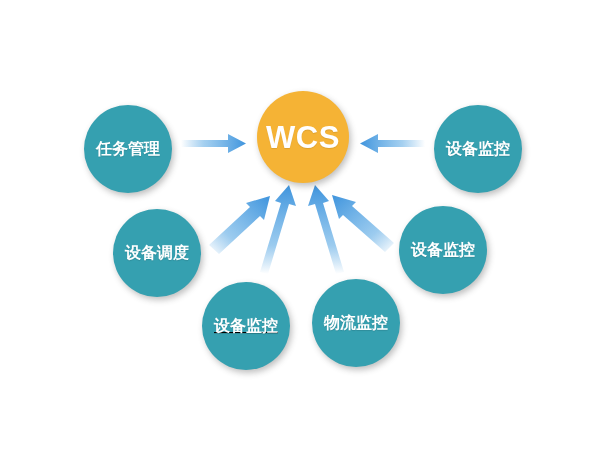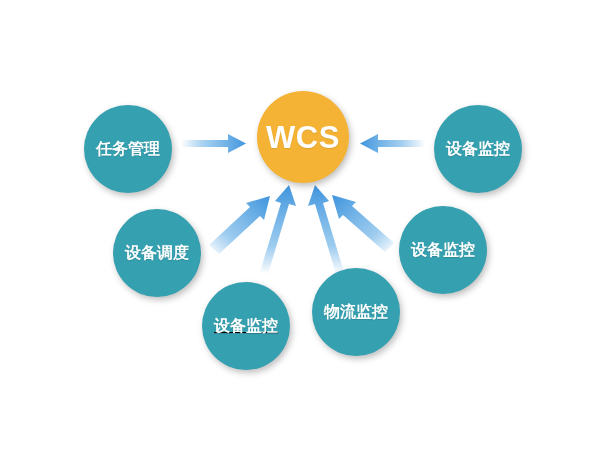--- a/index.html
+++ b/index.html
@@ -148,17 +148,17 @@
   </div>
 
   <div class="node node-satellite" style="left:399px; top:206px;">
     <span class="node-label">设备监控</span>
   </div>
 
   <div class="node node-satellite" style="left:202px; top:282px;text-decoration:underline;">
     <span class="node-label">设备监控</span>
   </div>
 
-  <div class="node node-satellite" style="left:312px; top:268px;">
+  <div class="node node-satellite" style="left:312px; top:279px;">
     <span class="node-label">物流监控</span>
   </div>
 
 </div>
 
 </body></html>

